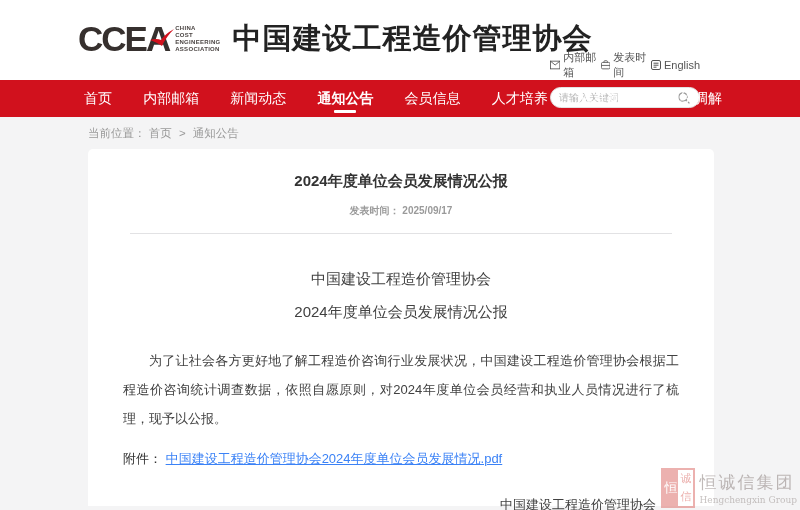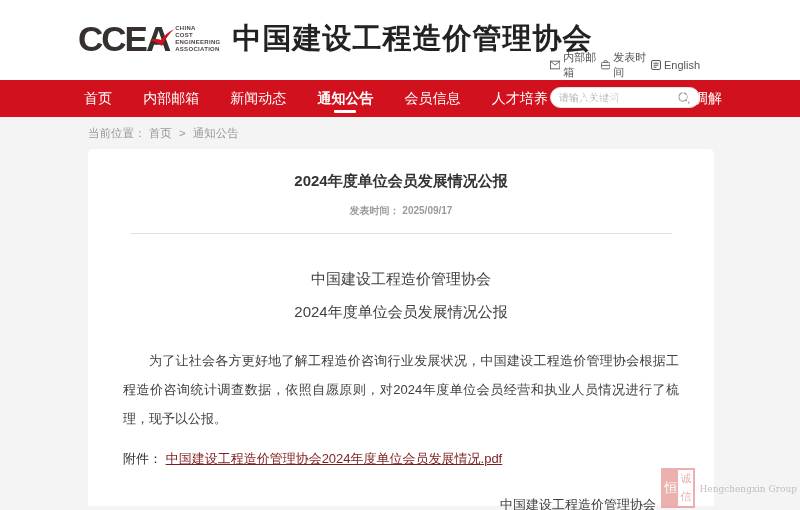--- a/index.html
+++ b/index.html
@@ -41,21 +41,21 @@
   
   .card { width:626px; margin:8px 0 0 88px; background:#ffffff; border-radius:5px 5px 0 0; height:357px; padding-top:23px; position:relative; }
   .article-title { text-align:center; font-size:15px; font-weight:700; color:#333; }
   .article-date { text-align:center; font-size:10px; color:#9a9a9a; margin-top:13px; font-weight:700; }
   .divider { margin:15px 42px 0 42px; border-top:1px solid #e2e2e4; }
   .doc-heading { text-align:center; font-size:15px; color:#414141; }
   .doc-heading.h1 { margin-top:36px; }
   .doc-heading.h2 { margin-top:14px; }
   .doc-paragraph { margin:24px 35px 0 35px; font-size:13px; color:#414141; line-height:29px; text-indent:2em; text-align:justify; }
   .attachment { margin:17px 35px 0 35px; font-size:13px; color:#333; }
-  .attachment a { color:#7f1d1d; text-decoration:underline; cursor:pointer; }
+  .attachment a { color:#3b82f6; text-decoration:underline; cursor:pointer; }
   .signature { width:fit-content; margin:28px 58px 0 auto; text-align:center; font-size:13px; color:#414141; }
 
   
   .watermark { position:absolute; right:3px; bottom:2px; display:flex; align-items:center; gap:4px; opacity:.62; }
   .seal { width:34px; height:40px; border:2px solid #e2837f; display:flex; background:#fff; font-family:"DejaVu Serif","Liberation Serif",serif; }
   .seal-left { width:15px; background:#e2837f; color:#fff; font-size:13px; display:flex; align-items:center; justify-content:center; }
   .seal-right { flex:1; display:flex; flex-direction:column; align-items:center; justify-content:space-around; color:#e2837f; font-size:11px; line-height:12px; }
   .wm-text { display:flex; flex-direction:column; }
   .wm-cn { font-family:"DejaVu Serif","Liberation Serif",serif; font-size:17px; letter-spacing:2px; color:#9a908e; }
   .wm-en { font-family:"DejaVu Serif","Liberation Serif",serif; font-size:9px; color:#a49c9a; margin-top:1px; }
@@ -162,17 +162,18 @@
 
   <div class="watermark">
     <div class="seal">
       <div class="seal-left">恒</div>
       <div class="seal-right">
         <span>诚</span>
         <span>信</span>
       </div>
     </div>
     <div class="wm-text">
+      <span class="wm-cn">恒诚信集团</span>
       <span class="wm-en">Hengchengxin Group</span>
     </div>
   </div>
 
 </div>
 
 </body></html>

